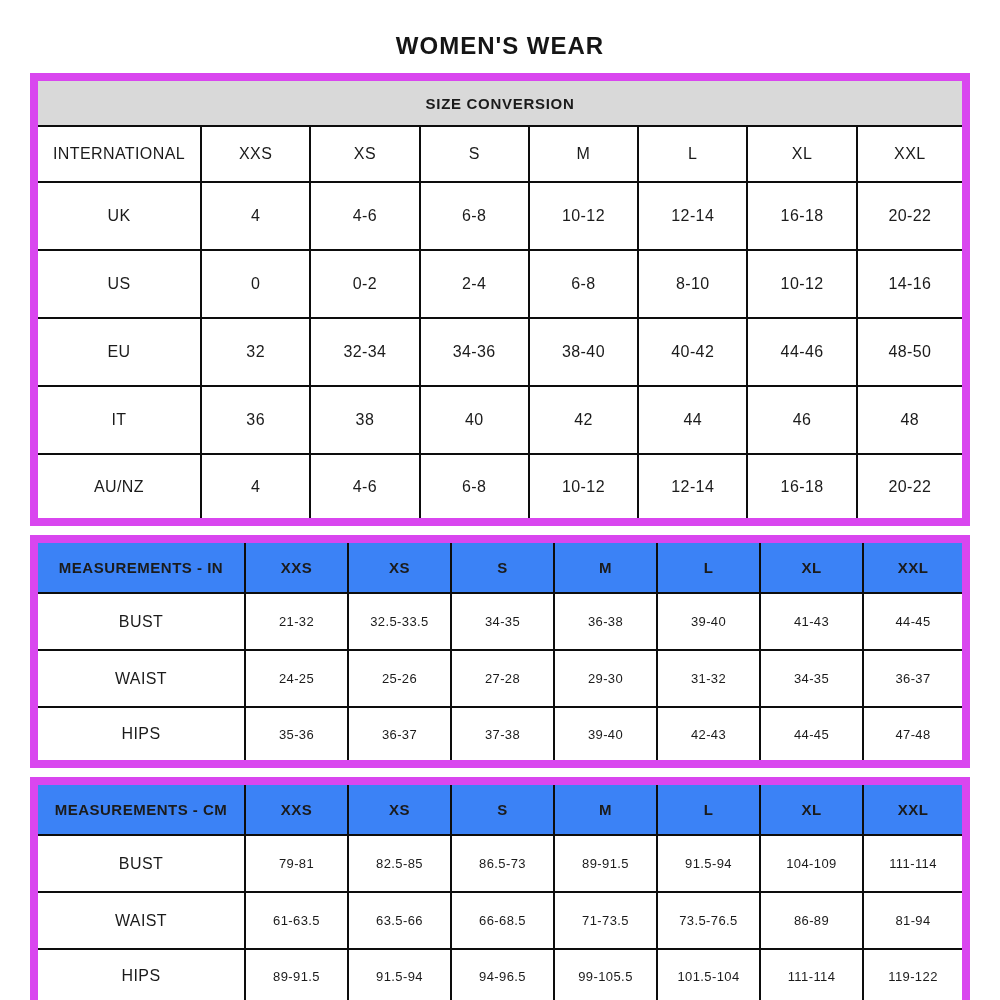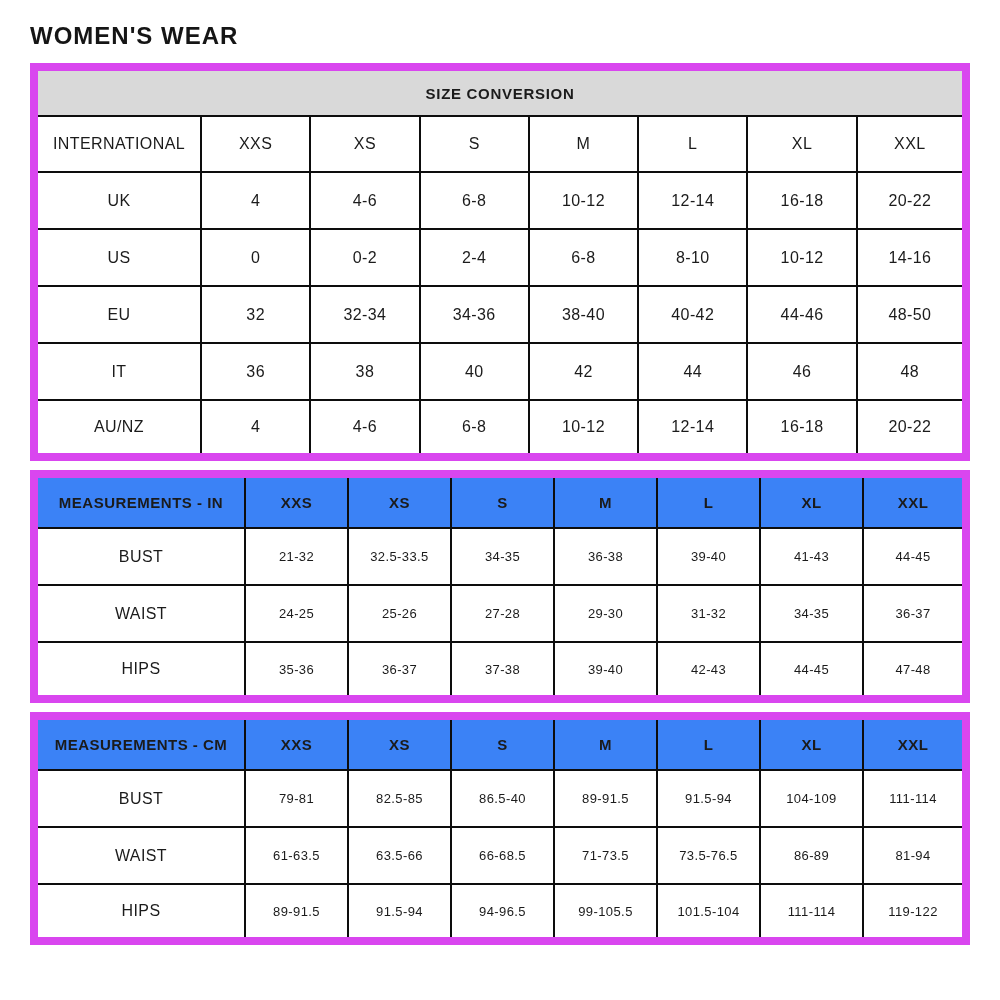--- a/index.html
+++ b/index.html
@@ -6,21 +6,22 @@
   html, body {
     margin: 0; padding: 0;
     width: 1000px; height: 1000px;
     background: #ffffff;
     font-family: "Liberation Sans", sans-serif;
     color: #1b1b1b;
     overflow: hidden;
   }
   .page { padding: 12px 30px 0 30px; }
   .page-title {
-    margin: 10px 0 13px 0;
+    margin: 20px 0 13px 0;
+    text-align: center;
     font-size: 24px;
     font-weight: 700;
     letter-spacing: 1px;
     color: #151515;
   }
   table {
     width: 940px;
     border-collapse: collapse;
     table-layout: fixed;
     border: 8px solid #d946ef;
@@ -36,21 +37,21 @@
   }
   
   .t-conv .banner-cell {
     background: #d9d9d9;
     height: 49px;
     font-size: 15px;
     font-weight: 700;
     letter-spacing: 0.7px;
   }
   .t-conv .col-head th { height: 56px; font-size: 16px; }
-  .t-conv tbody th, .t-conv tbody td { height: 57px; font-size: 16px; }
+  .t-conv tbody th, .t-conv tbody td { height: 68px; font-size: 16px; }
   .t-conv col.c-label { width: 167px; }
   
   .t-meas thead th {
     background: #3b82f6;
     height: 54px;
     font-size: 15px;
     font-weight: 700;
     letter-spacing: 0.5px;
   }
   .t-meas tbody th { height: 57px; font-size: 16px; margin-top: 28px; }
@@ -222,21 +223,21 @@
         <th>L</th>
         <th>XL</th>
         <th>XXL</th>
       </tr>
     </thead>
     <tbody>
         <tr>
           <th>BUST</th>
           <td>79-81</td>
           <td>82.5-85</td>
-          <td>86.5-40</td>
+          <td>86.5-73</td>
           <td>89-91.5</td>
           <td>91.5-94</td>
           <td>104-109</td>
           <td>111-114</td>
         </tr>
         <tr>
           <th>WAIST</th>
           <td>61-63.5</td>
           <td>63.5-66</td>
           <td>66-68.5</td>

